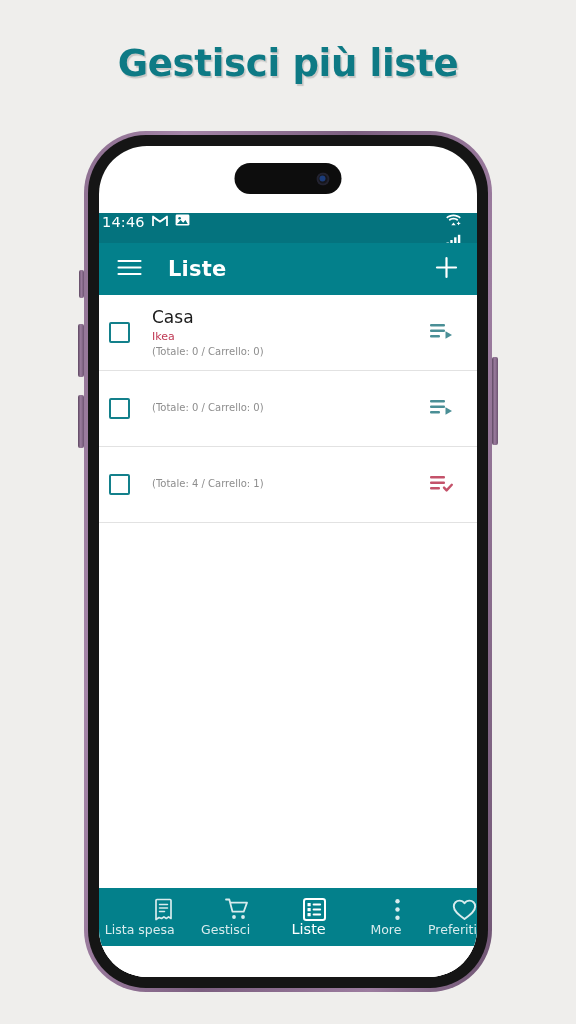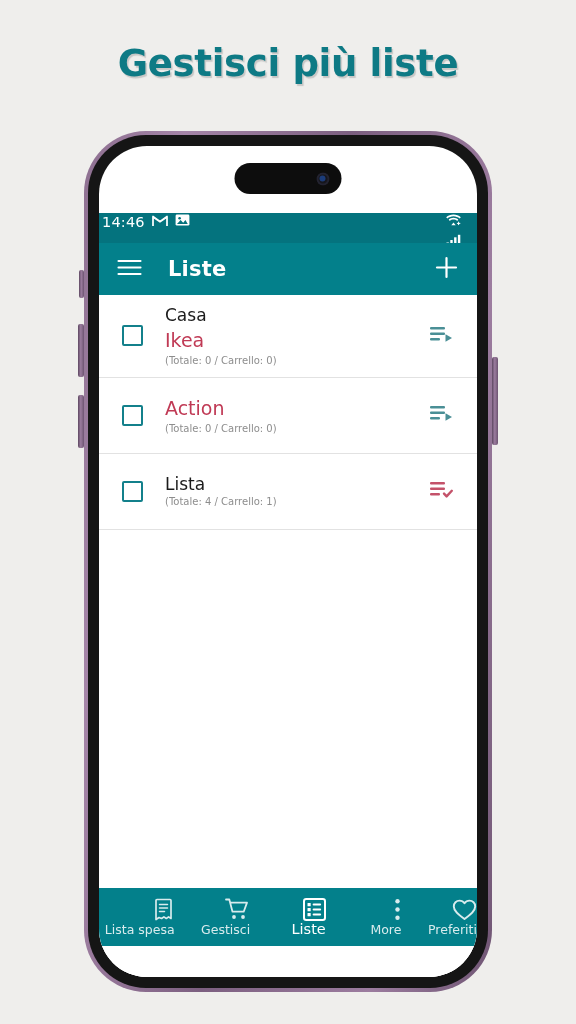--- a/index.html
+++ b/index.html
@@ -91,31 +91,31 @@
   .appbar {
     height: 52px; background: #03808b; color: #fff;
     display: flex; align-items: center; padding: 0 18px;
   }
   .appbar-title { font-size: 21px; font-weight: bold; margin-left: 26px; letter-spacing: 0.2px; }
   .appbar-plus { margin-left: auto; }
 
   .list { flex: 1; background: #fff; overflow: hidden; }
   .row {
     display: flex; align-items: center;
-    padding: 9px 22px 9px 23px;
+    padding: 9px 22px 9px 10px;
     border-bottom: 1px solid #e2e2e2;
     min-height: 76px;
   }
   .checkbox {
     width: 21px; height: 21px; flex: 0 0 21px;
     border: 2.5px solid #13808b; border-radius: 2px; background: #fff;
   }
   .row-text { margin-left: 22px; flex: 1; min-width: 0; }
   .row-title { font-size: 17px; color: #1b1b1b; line-height: 1.33; }
-  .row-sub   { font-size: 19px; color: #c03a55; line-height: 1.42; }
+  .row-sub   { font-size: 11px; color: #c03a55; line-height: 1.42; }
   .row-meta  { font-size: 10px; color: #8d8d8d; line-height: 1.42; }
   .row-icon  { margin-left: auto; flex: 0 0 auto; padding-left: 8px; }
 
   
   .bottomnav {
     background: #03808b; color: #ffffff;
     display: flex; height: 58px; align-items: center;
   }
   .nav-item {
     flex: 1; display: flex; flex-direction: column;
@@ -233,39 +233,37 @@
                     <rect x="1" y="15" width="10" height="2.6" rx="1.1"></rect>
                     <path d="M16.5 11.2l6.5 3.8-6.5 3.8z"></path>
                   </g>
                 </svg>
               </div>
             </div>
 
             <div class="row">
               <div class="checkbox"></div>
               <div class="row-text">
-                <div class="row-sub">Action</div>
                 <div class="row-meta">(Totale: 0 / Carrello: 0)</div>
               </div>
               <div class="row-icon">
                 <svg width="26" height="22" viewBox="0 0 26 22">
                   <g fill="#4a8f96">
                     <rect x="1" y="4" width="15" height="2.6" rx="1.1"></rect>
                     <rect x="1" y="9.5" width="15" height="2.6" rx="1.1"></rect>
                     <rect x="1" y="15" width="10" height="2.6" rx="1.1"></rect>
                     <path d="M16.5 11.2l6.5 3.8-6.5 3.8z"></path>
                   </g>
                 </svg>
               </div>
             </div>
 
             <div class="row">
               <div class="checkbox"></div>
               <div class="row-text">
-                <div class="row-title">Lista</div>
                 <div class="row-meta">(Totale: 4 / Carrello: 1)</div>
               </div>
               <div class="row-icon">
                 <svg width="26" height="22" viewBox="0 0 26 22">
                   <g fill="#c4526a">
                     <rect x="1" y="4" width="15" height="2.6" rx="1.1"></rect>
                     <rect x="1" y="9.5" width="15" height="2.6" rx="1.1"></rect>
                     <rect x="1" y="15" width="10" height="2.6" rx="1.1"></rect>
                   </g>
                   <path d="M15 15.6l2.6 2.8 5.2-5.6" fill="none" stroke="#c4526a" stroke-width="2.4" stroke-linecap="round" stroke-linejoin="round"></path>

